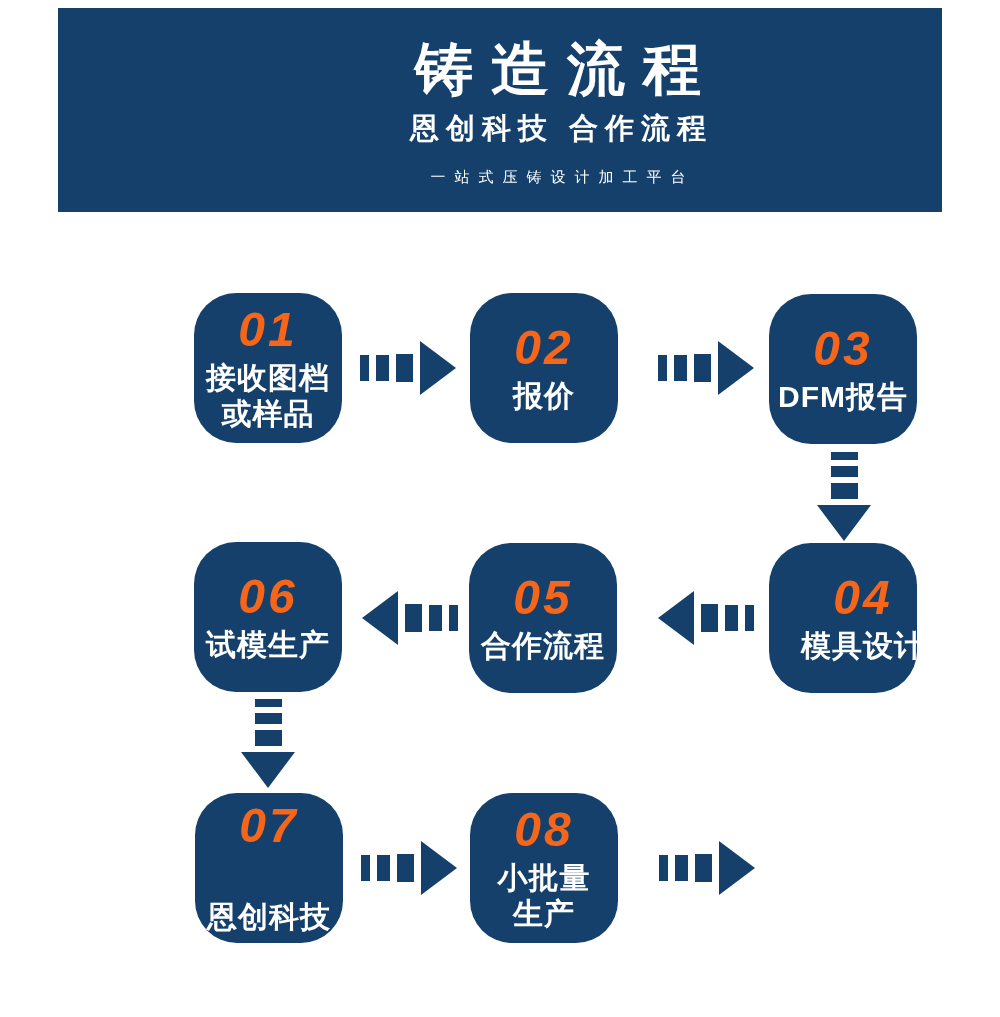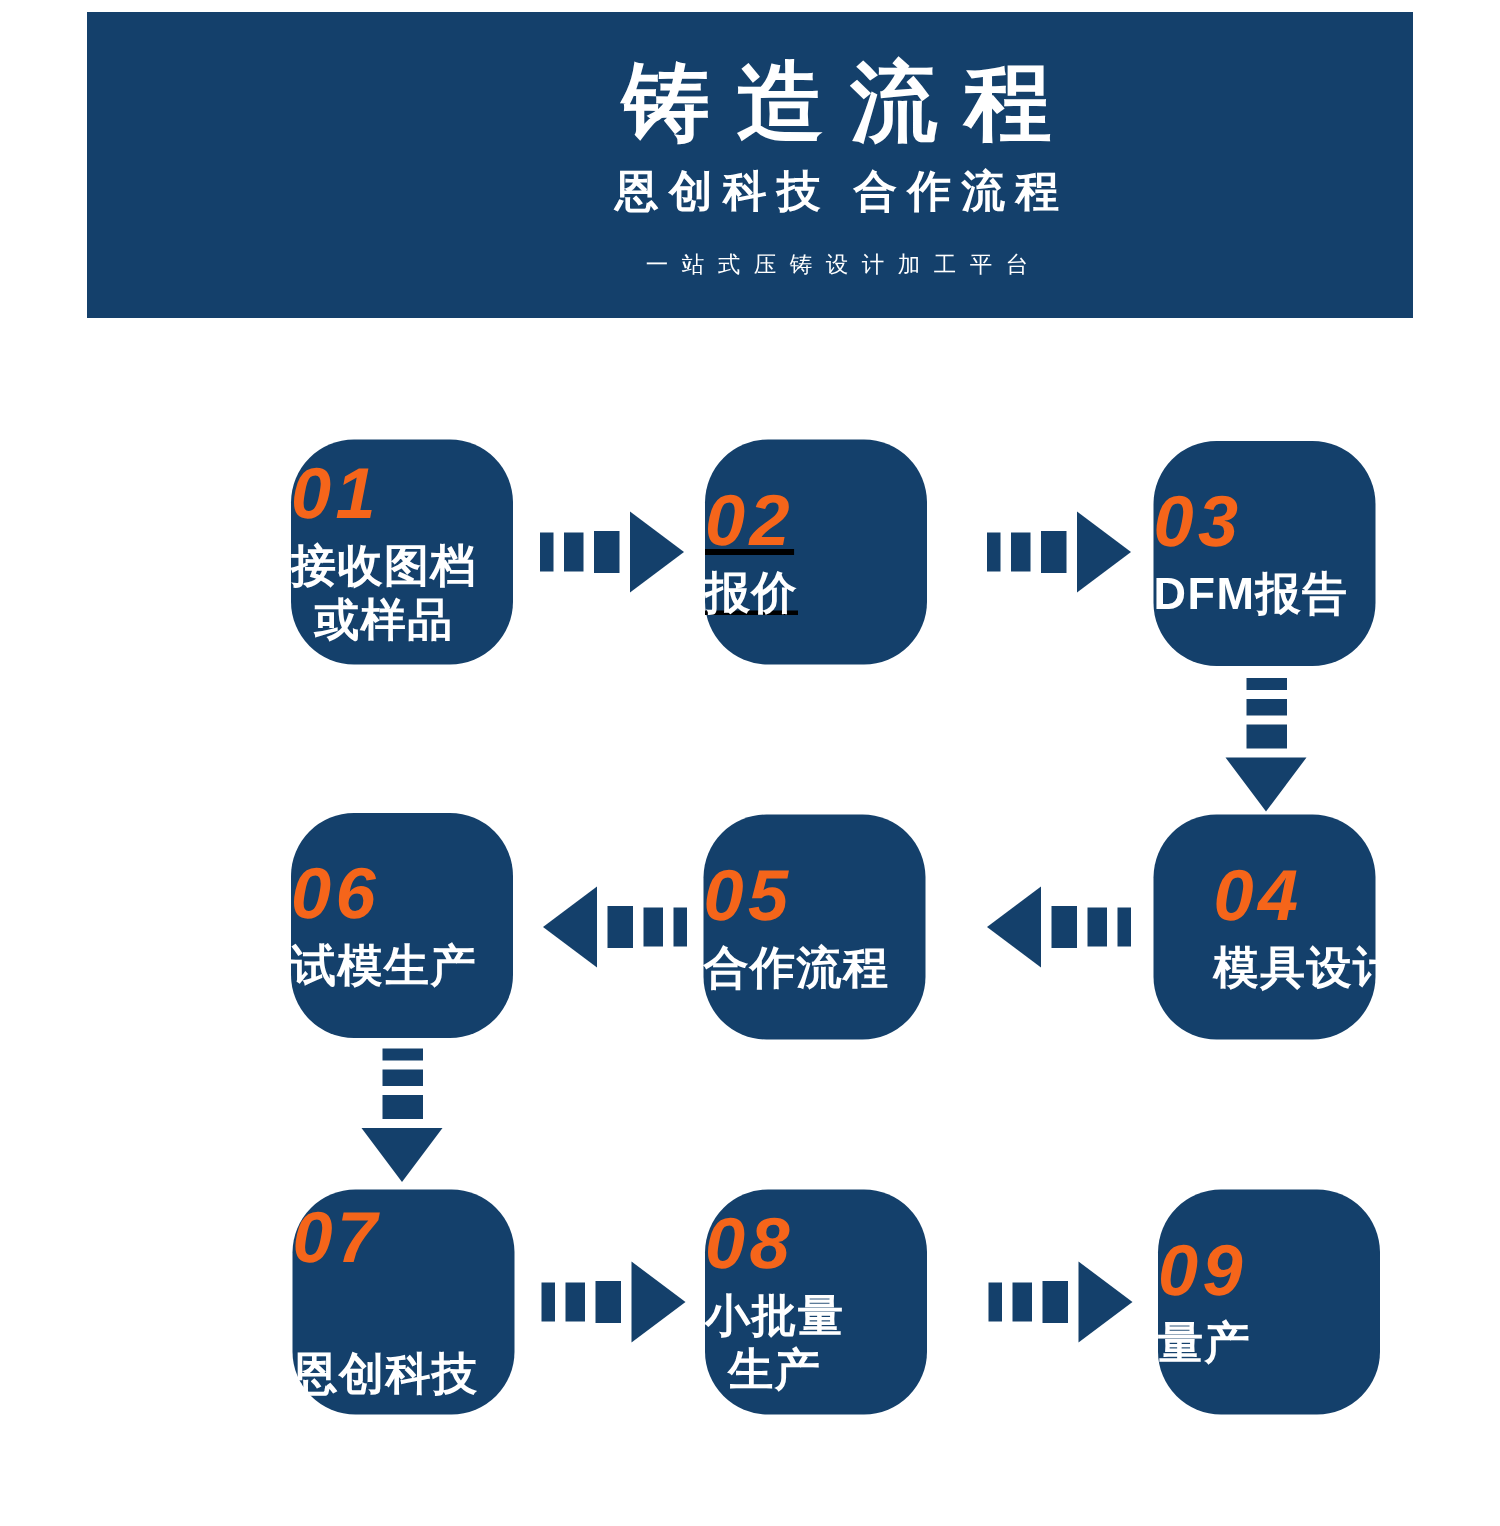--- a/index.html
+++ b/index.html
@@ -27,36 +27,36 @@
   .banner .tagline {
     margin-top:20px;
     font-size:15px; line-height:26px; font-weight:400;
     letter-spacing:9px; text-indent:9px;
   }
 
   
   .step {
     position:absolute; width:148px; height:150px;
     background:#14406B; border-radius:42px;
-    display:flex; flex-direction:column; align-items:flex-start; justify-content:center;
+    display:flex; flex-direction:column; align-items:center; justify-content:center;
     gap:5px; box-sizing:border-box;
   }
   .step .num {
     color:#F5651A; font-size:48px; line-height:50px;
     font-weight:800; font-style:italic; letter-spacing:3px;
   }
   .step .lbl {
     color:#ffffff; font-size:30px; line-height:36px;
     font-weight:700; text-align:center; letter-spacing:1px;
     white-space:nowrap;
   }
   .step .lbl span { display:block; }
 
   .pos-01 { left:136px; top:293px; }
-  .pos-02 { left:412px; top:293px;text-decoration:underline; }
+  .pos-02 { left:412px; top:293px; }
   .pos-03 { left:711px; top:294px; }
   .pos-04 { left:711px; top:543px;padding-left:40px; }
   .pos-05 { left:411px; top:543px; }
   .pos-06 { left:136px; top:542px; }
   .pos-07 { left:137px; top:793px;gap:48px; }
   .pos-08 { left:412px; top:793px; }
   .pos-09 { left:714px; top:793px; }
 
   
   .arrow { position:absolute; display:flex; }
@@ -203,20 +203,14 @@
     </div>
   </div>
 
   <div class="arrow h apos-8">
     <i class="dash d1"></i>
     <i class="dash d2"></i>
     <i class="dash d3"></i>
     <i class="tri tri-right"></i>
   </div>
 
-  <div class="step pos-09">
-    <div class="num">09</div>
-    <div class="lbl">
-      <span>量产</span>
-    </div>
-  </div>
 
 </div>
 
 </body></html>

